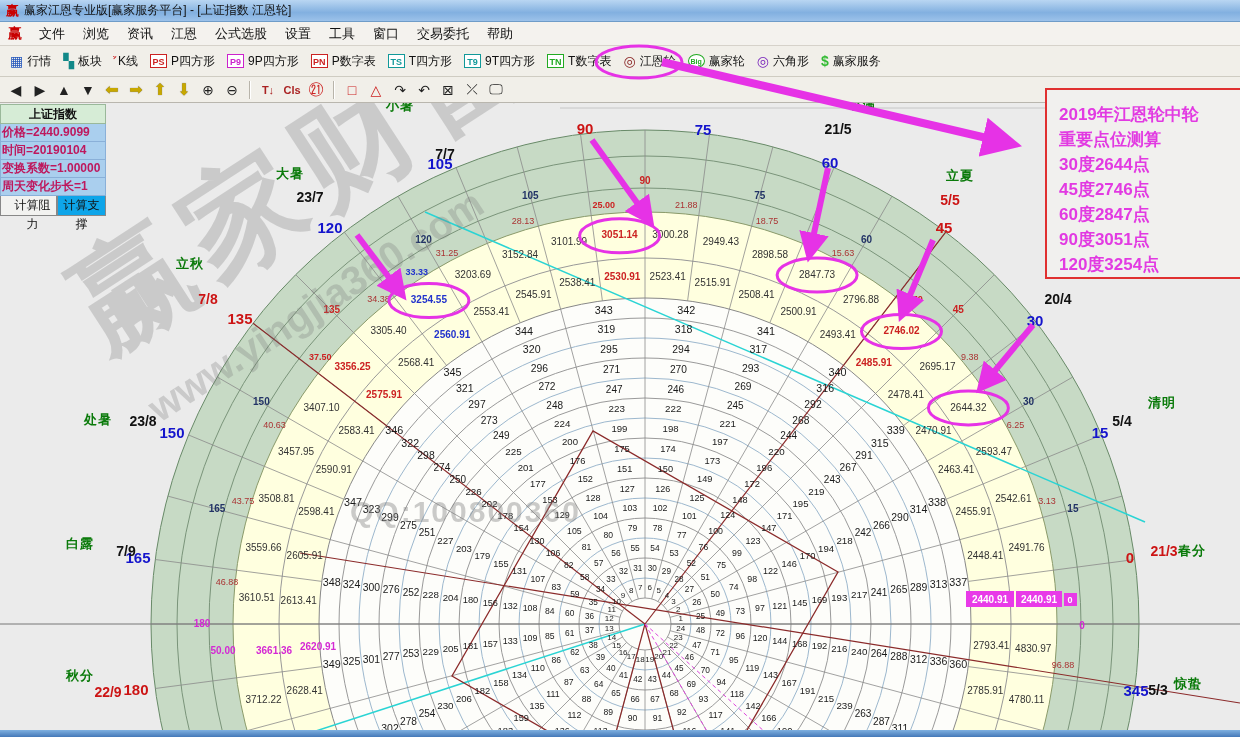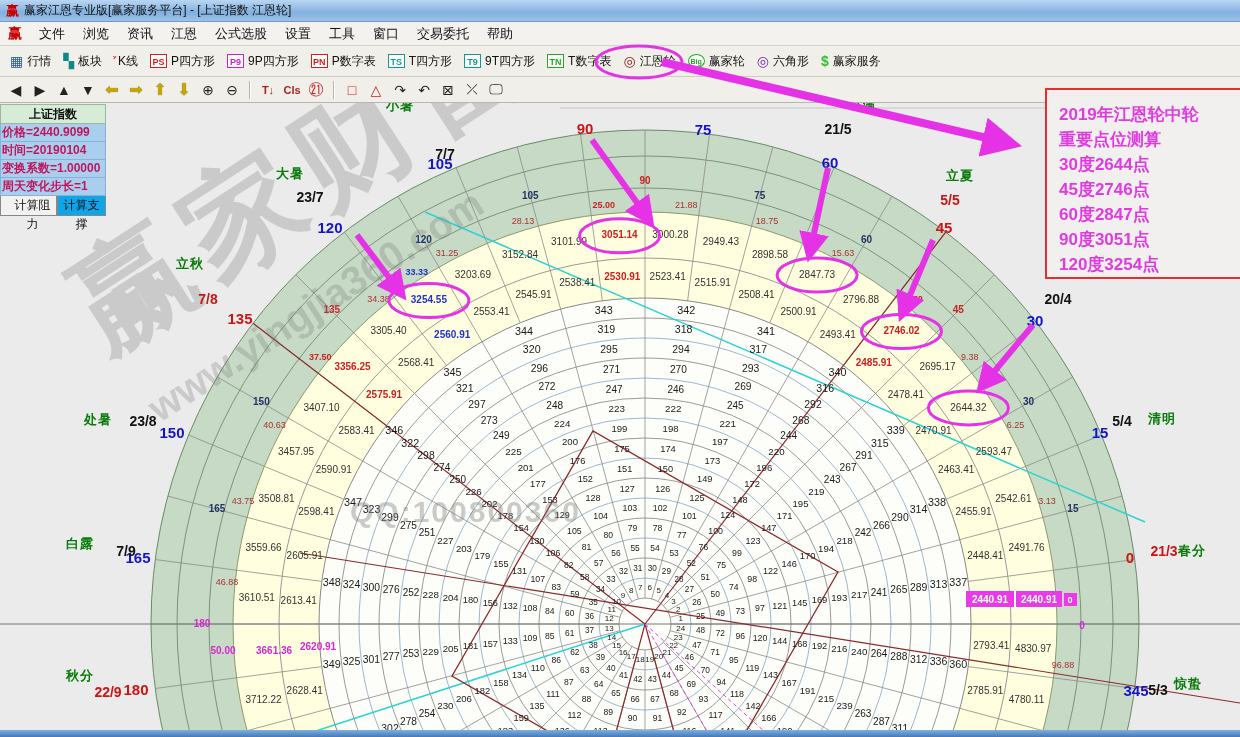--- a/index.html
+++ b/index.html
@@ -650,21 +650,21 @@
       <div class="wheel-label wl-date c-r" style="left: 108px; top: 589px;">22/9</div>
       <div class="wheel-label wl-term c-g" style="left: 400px; top: 3px;">小暑</div>
       <div class="wheel-label wl-term c-g" style="left: 290px; top: 71px;">大暑</div>
       <div class="wheel-label wl-term c-g" style="left: 190px; top: 161px;">立秋</div>
       <div class="wheel-label wl-term c-g" style="left: 98px; top: 317px; text-align: center;">处暑</div>
       <div class="wheel-label wl-term c-g" style="left: 80px; top: 441px;">白露</div>
       <div class="wheel-label wl-term c-g" style="left: 80px; top: 573px;">秋分</div>
       <div class="wheel-label wl-term c-g" style="left: 862px; top: 2px;">小满</div>
       <div class="wheel-label wl-term c-g" style="left: 960px; top: 73px;">立夏</div>
       <div class="wheel-label wl-term c-g" style="left: 1066px; top: 169px;">谷雨</div>
-      <div class="wheel-label wl-term c-g" style="left: 1162px; top: 316px; text-align: right;">清明</div>
+      <div class="wheel-label wl-term c-g" style="left: 1162px; top: 300px; text-align: right;">清明</div>
       <div class="wheel-label wl-term c-g" style="left: 1192px; top: 448px;">春分</div>
       <div class="wheel-label wl-term c-g" style="left: 1188px; top: 581px;">惊蛰</div>
     </div>
 
   <div id="info-panel">
     <div id="info-title">上证指数</div>
     <div class="info-row">价格=2440.9099</div>
     <div class="info-row">时间=20190104</div>
     <div class="info-row">变换系数=1.00000</div>
     <div class="info-row">周天变化步长=1</div>

